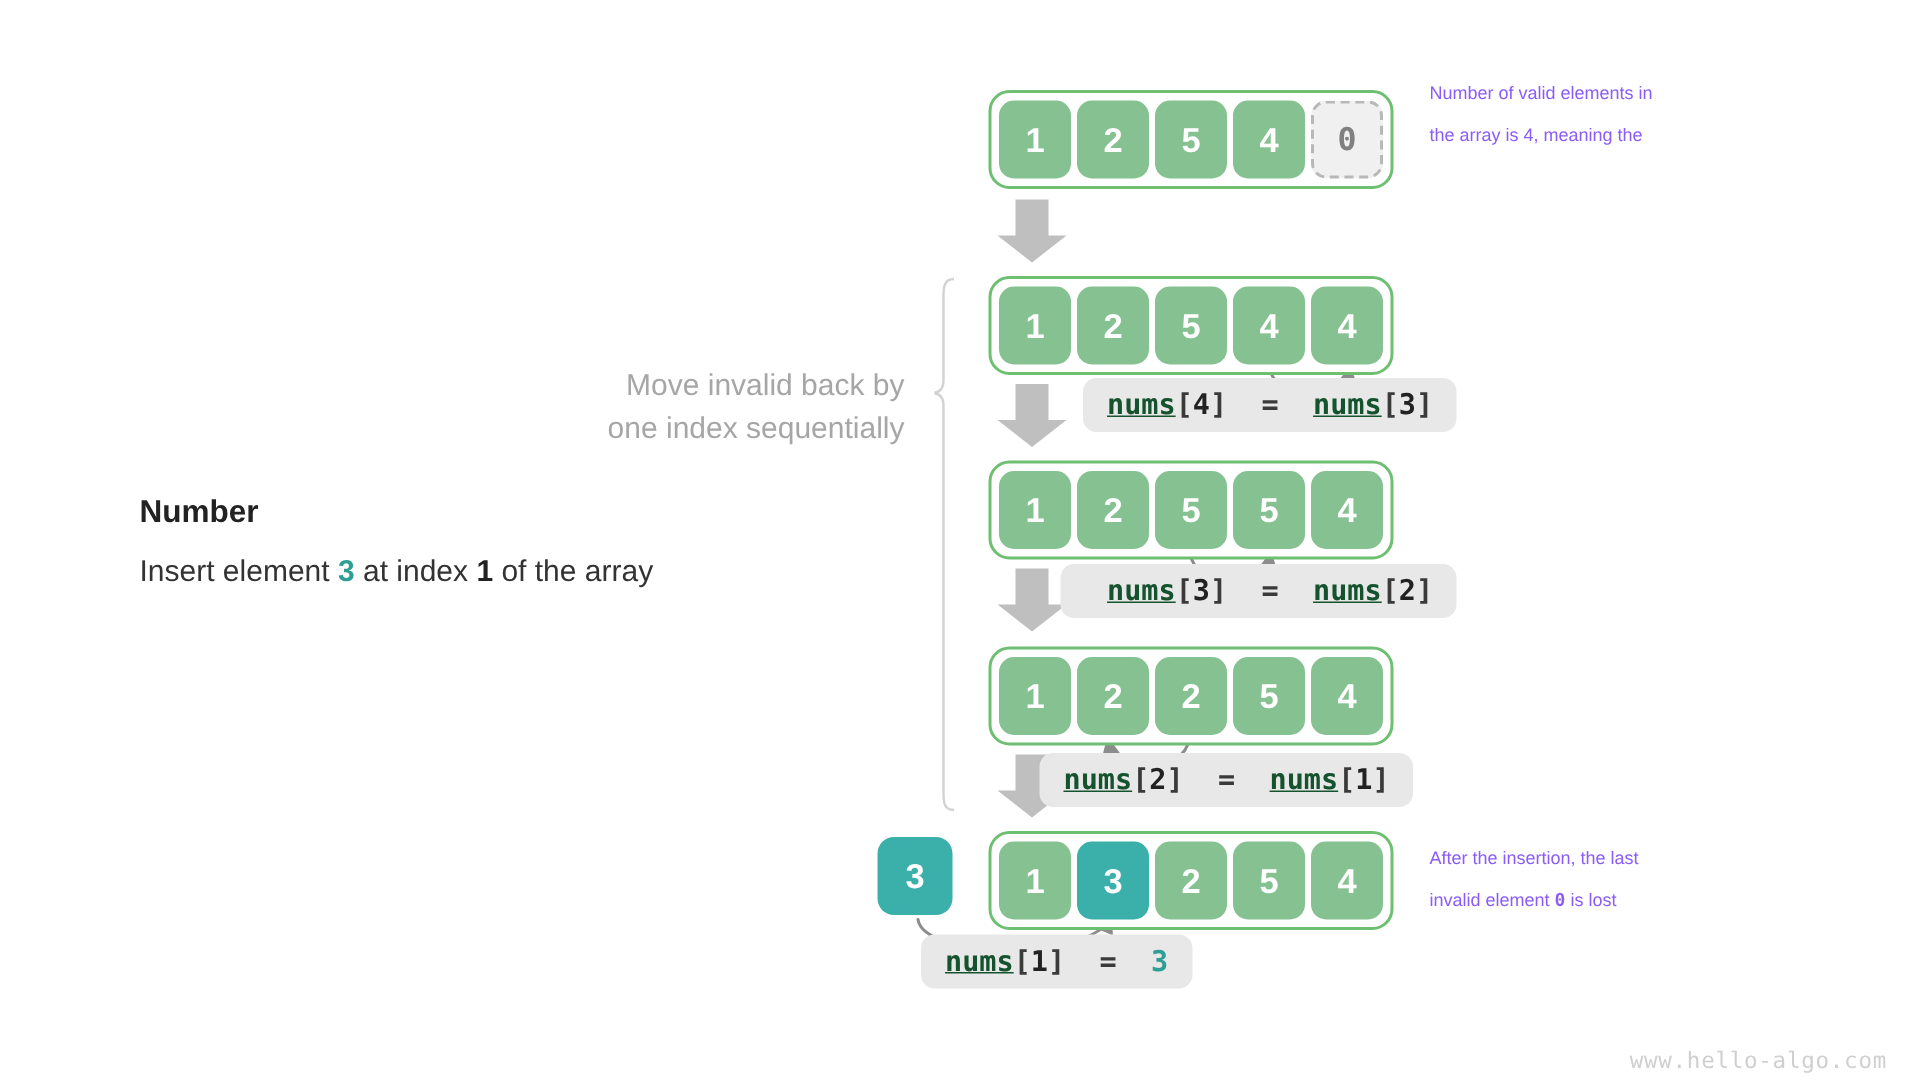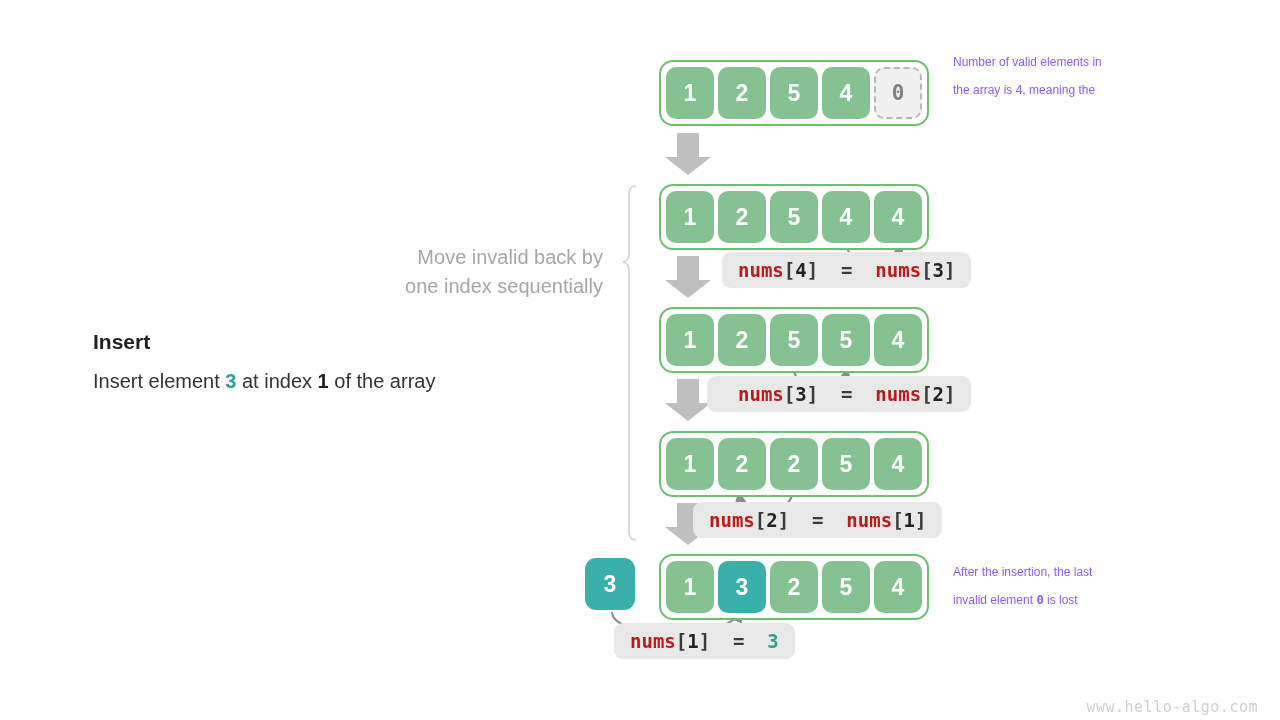--- a/index.html
+++ b/index.html
@@ -67,21 +67,21 @@
     background: #e8e8e8;
     border-radius: 9px;
     padding: 7px 16px;
     font-family: "DejaVu Sans Mono", monospace;
     font-size: 19px;
     font-weight: 700;
     white-space: pre;
     color: #3a3a3a;
     box-sizing: border-box;
   }
-  .code-chip .ident { color: #b91c1c; }
+  .code-chip .ident { color: #14532d; text-decoration: underline; }
   .code-chip .brk   { color: #3a3a3a; }
   .code-chip .num   { color: #222222; }
   .code-chip .eq    { color: #3a3a3a; }
   .code-chip .val   { color: #2f9e95; }
   
   .note {
     position: absolute;
     color: #8b5cf6;
     font-size: 12px;
     line-height: 28px;
@@ -233,18 +233,18 @@
     <div class="cell">4</div>
   </div>
 
   <div class="code-chip" style="left:614px; top:623px;"><span class="ident">nums</span><span class="brk">[</span><span class="num">1</span><span class="brk">]</span><span>  </span><span class="eq">=</span><span>  </span><span class="val">3</span></div>
 
   <div class="note" style="left:953px; top:558px; width:310px;">
     <div>After the insertion, the last</div>
     <div><span>invalid element </span><b>0</b><span> is lost</span></div>
   </div>
 
-  <div class="example-title" style="left:93px; top:330px;">Insert</div>
+  <div class="example-title" style="left:93px; top:330px;">Number</div>
   <div class="example-body" style="left:93px; top:370px;text-align:center;"><span>Insert element </span><span class="hl-teal">3</span><span> at index </span><span class="hl-bold">1</span><span> of the array</span></div>
 
   <div class="watermark">www.hello-algo.com</div>
 
 </div>
 
 </body></html>

